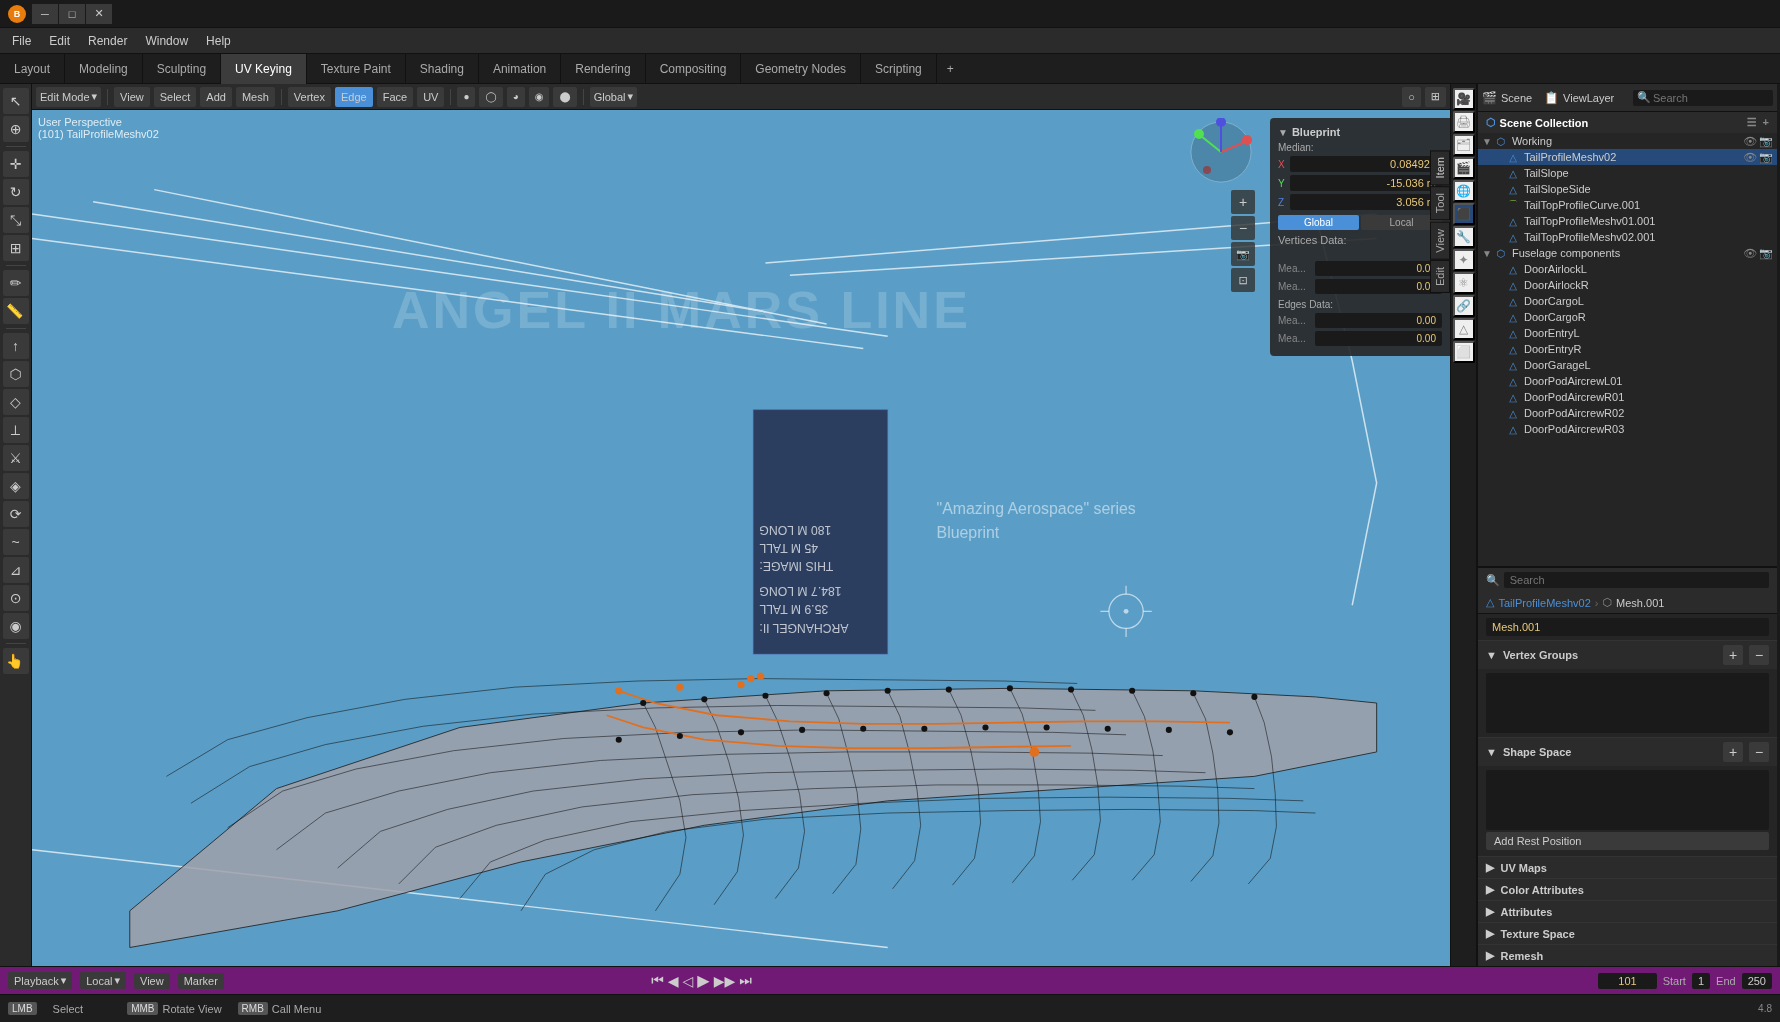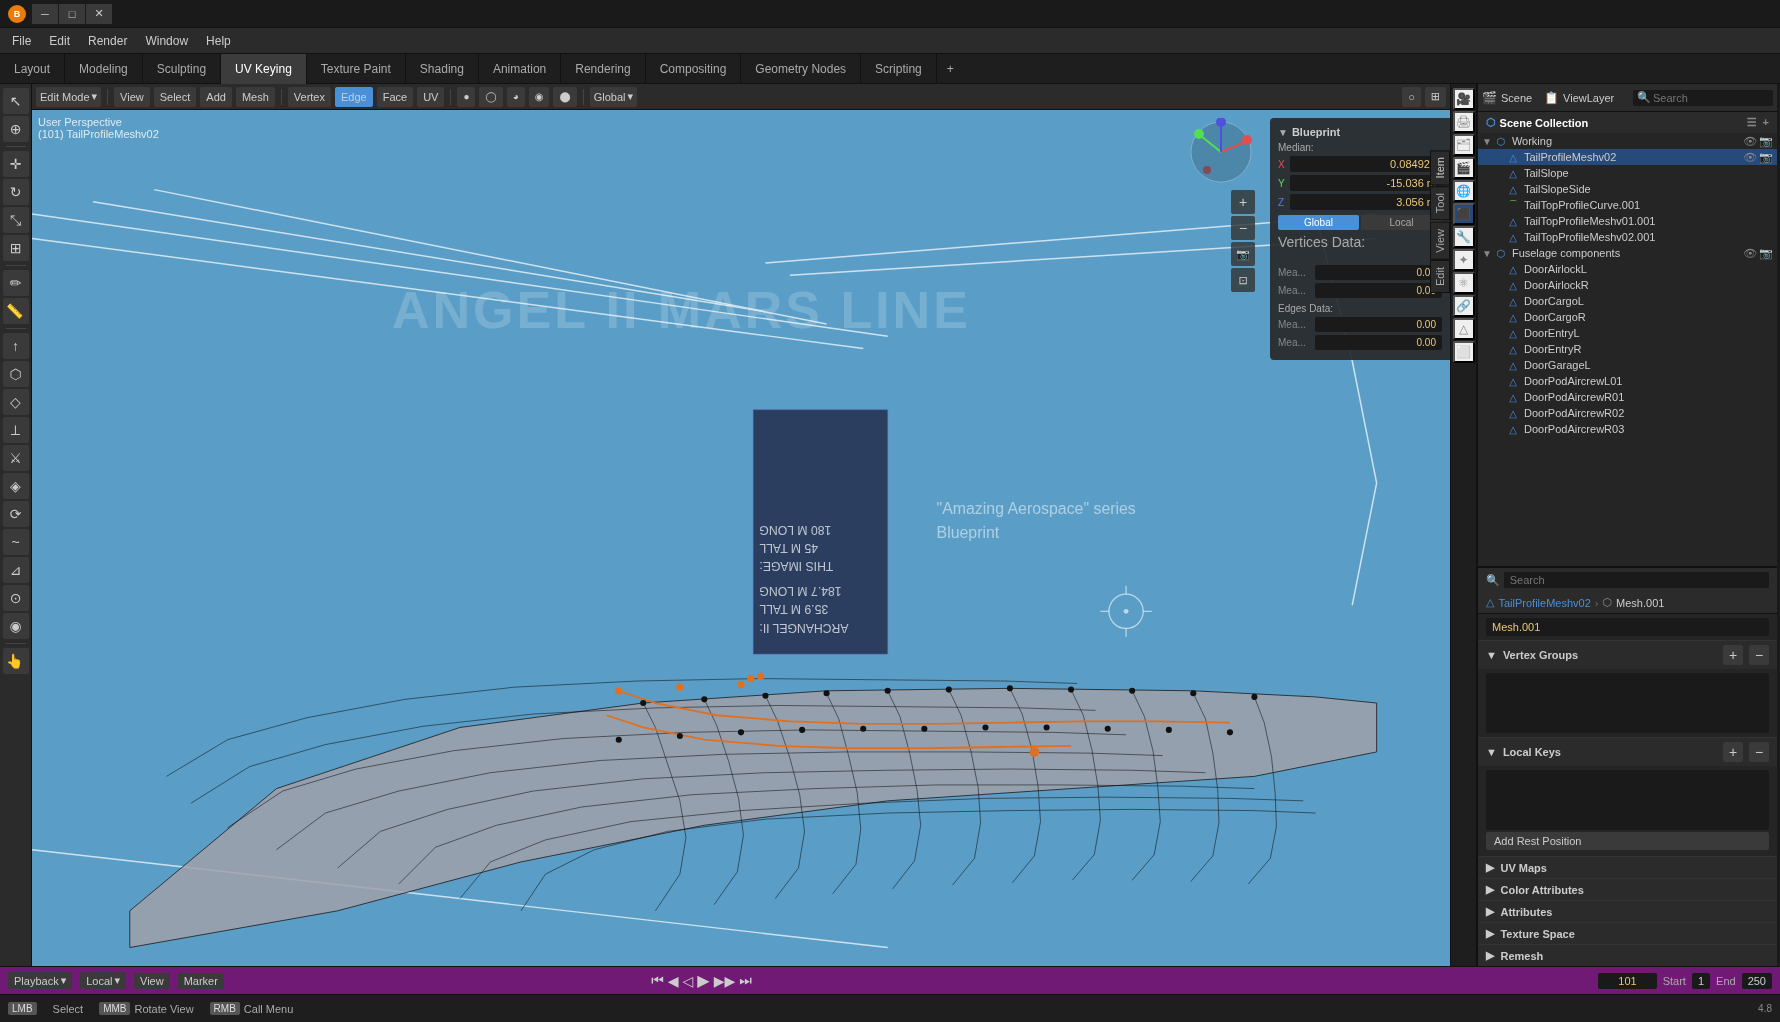--- a/index.html
+++ b/index.html
@@ -355,21 +355,21 @@
           <div class="tp-value" style="flex:1;">-15.036 m</div>
         </div>
         <div style="display:flex;align-items:center;gap:2px;margin:1px 0;">
           <span style="color:#5080e0;font-size:10px;width:10px;">Z</span>
           <div class="tp-value" style="flex:1;">3.056 m</div>
         </div>
         <div class="tp-global-local" style="margin:4px 0;">
           <div class="tgl-btn active">Global</div>
           <div class="tgl-btn">Local</div>
         </div>
-        <div style="color:#aaa;font-size:14px;margin-top:4px;margin-bottom:14px;">Vertices Data:</div>
+        <div style="color:#aaa;font-size:11px;margin-top:4px;margin-bottom:14px;">Vertices Data:</div>
         <div style="display:flex;align-items:center;gap:2px;margin:1px 0;">
           <span style="color:#888;font-size:10px;width:35px;">Mea...</span>
           <div class="tp-value" style="flex:1;font-size:10px;">0.00</div>
         </div>
         <div style="display:flex;align-items:center;gap:2px;margin:1px 0;">
           <span style="color:#888;font-size:10px;width:35px;">Mea...</span>
           <div class="tp-value" style="flex:1;font-size:10px;">0.00</div>
         </div>
         <div style="color:#aaa;font-size:10px;margin-top:4px;margin-bottom:2px;">Edges Data:</div>
         <div style="display:flex;align-items:center;gap:2px;margin:1px 0;">
@@ -553,21 +553,21 @@
             <button class="prop-add-btn">−</button>
           </div>
           <div class="prop-collapse-body">
             <div class="vg-list" style="height:50px;"></div>
           </div>
         </div>
 
         <div class="prop-collapse-section">
           <div class="prop-collapse-header">
             <span>▼</span>
-            <span>Local Keys</span>
+            <span>Shape Space</span>
             <button class="prop-add-btn" style="margin-left:auto;">+</button>
             <button class="prop-add-btn">−</button>
           </div>
           <div class="prop-collapse-body">
             <div class="sk-list" style="height:50px;"></div>
             <div style="padding:2px 8px;">
               <button style="background:#3a3a3a;border:none;color:#ccc;padding:3px 8px;font-size:11px;cursor:pointer;width:100%;text-align:left;border-radius:2px;">Add Rest Position</button>
             </div>
           </div>
         </div>
@@ -640,21 +640,21 @@
     <span style="background:#1a1a1a;padding:2px 6px;color:#ccc;font-size:11px;border-radius:2px;cursor:pointer;">250</span>
   </div>
 </div>
 
 <div id="statusbar">
   <div style="display:flex;align-items:center;gap:16px;">
     <span style="background:#555;padding:1px 4px;border-radius:2px;font-size:10px;color:#ddd;">LMB</span>
     <span>Select</span>
   </div>
   <div style="display:flex;align-items:center;gap:4px;">
-    <span style="background:#555;padding:1px 4px;border-radius:2px;font-size:10px;color:#ddd;">MMB</span>
+    <span style="background:#555;padding:1px 4px;border-radius:2px;font-size:10px;color:#ddd;margin-left:28px;">MMB</span>
     <span>Rotate View</span>
   </div>
   <div style="display:flex;align-items:center;gap:4px;">
     <span style="background:#555;padding:1px 4px;border-radius:2px;font-size:10px;color:#ddd;">RMB</span>
     <span>Call Menu</span>
   </div>
   <div style="margin-left:auto;color:#888;font-size:10px;">4.8</div>
 </div>
 
 </body></html>

